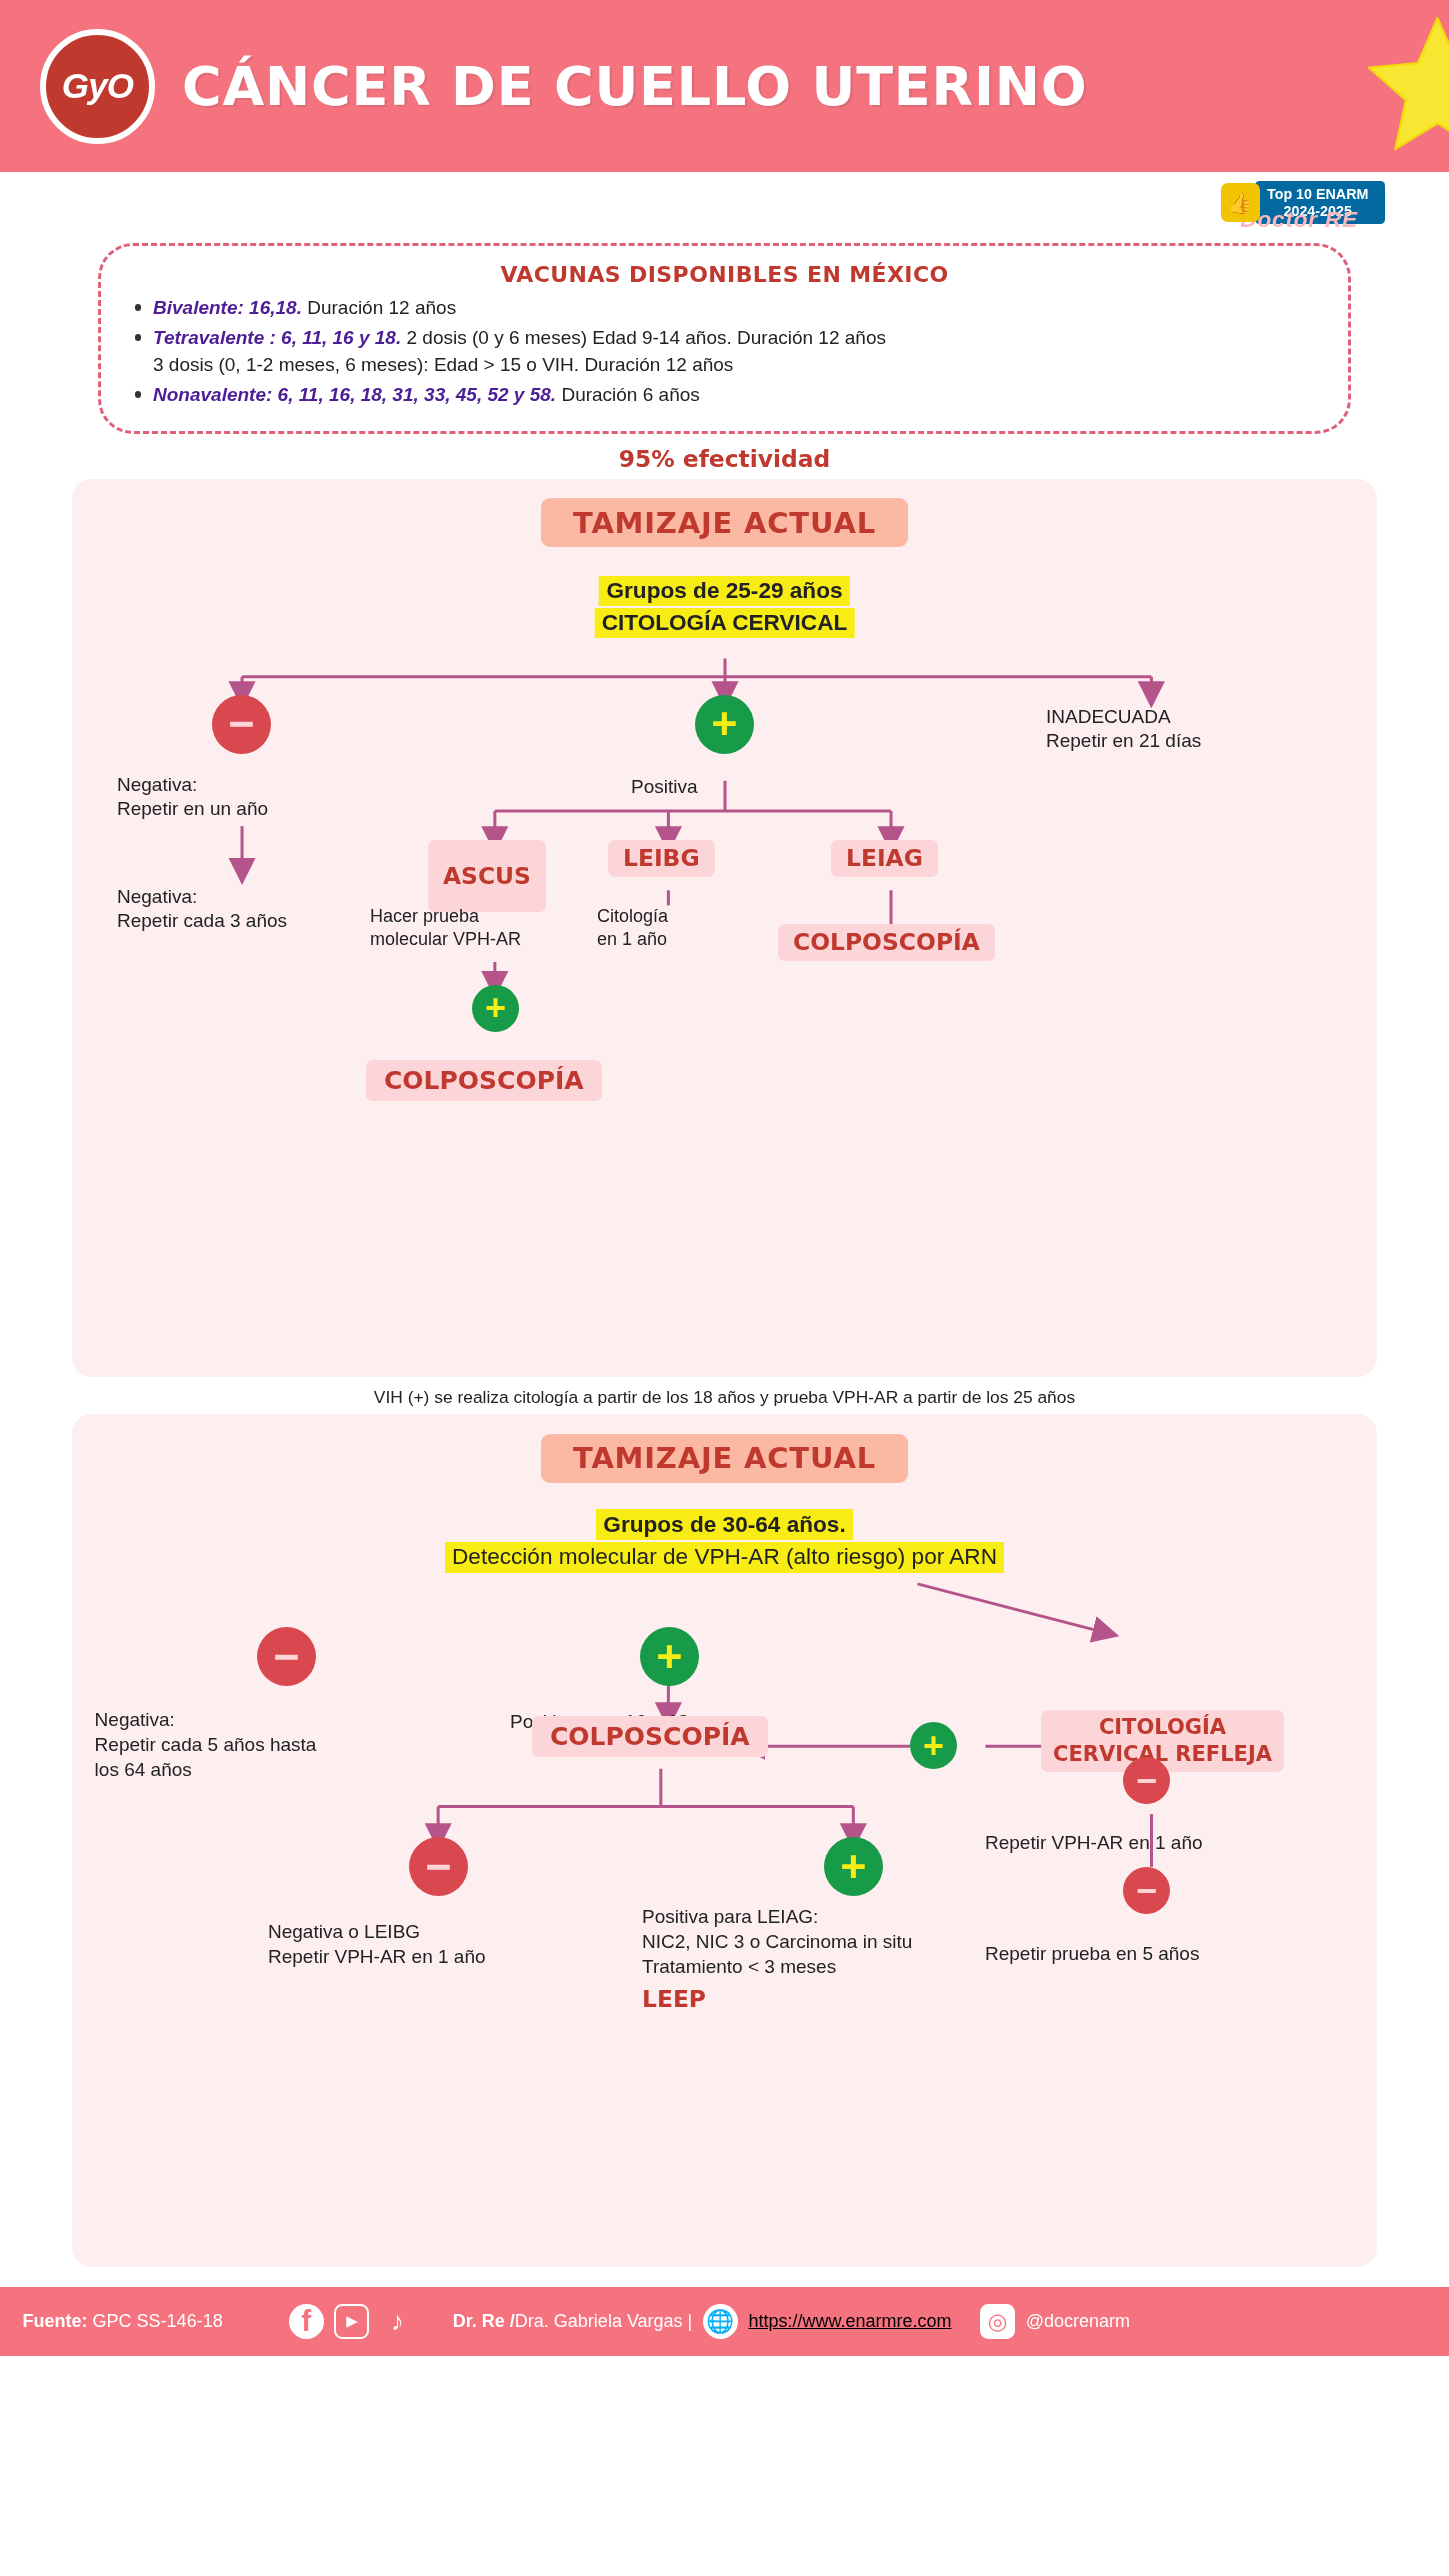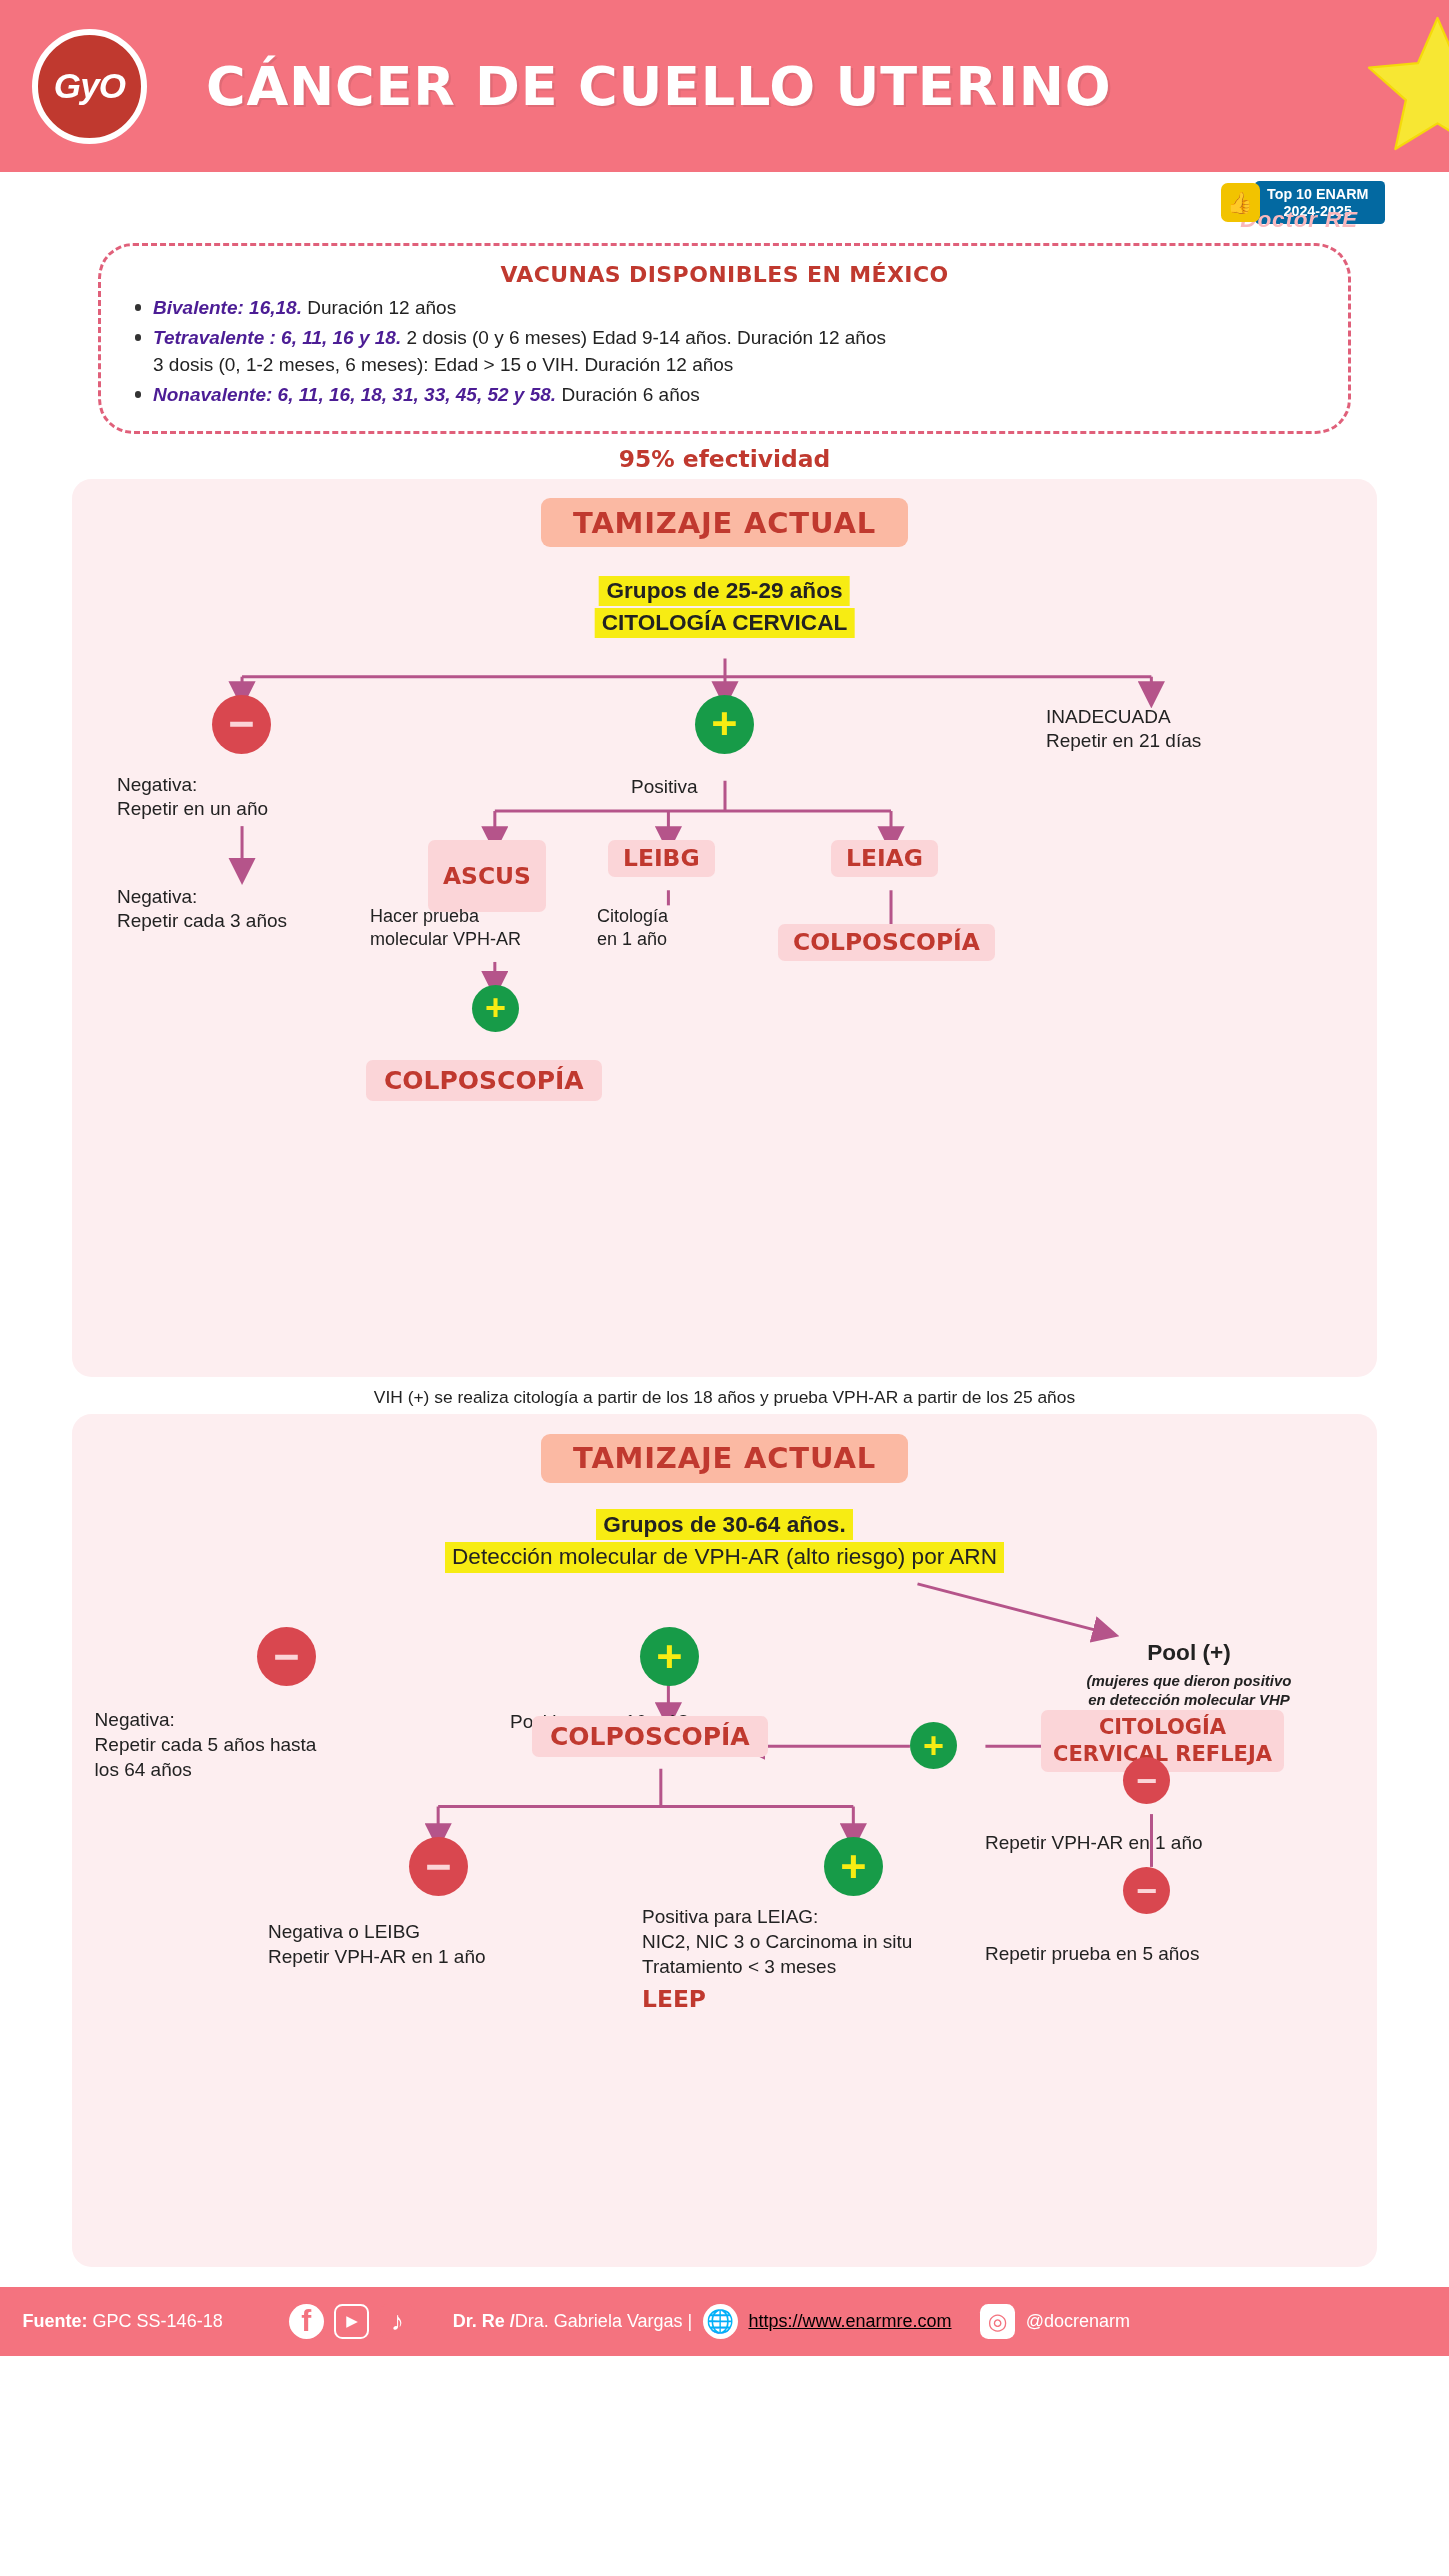--- a/index.html
+++ b/index.html
@@ -11,23 +11,22 @@
     -webkit-font-smoothing: antialiased;
   }
 
   
   .header {
     position: relative;
     height: 172px;
     background: #f4737f;
     display: flex;
     align-items: center;
-    padding-left: 32px;
+    padding-left: 40px;
     overflow: hidden;
-    gap: 32px;
   }
   .logo-circle {
     width: 115px; height: 115px;
     border-radius: 50%;
     background: #c0392f;
     border: 6px solid #ffffff;
     display: flex; align-items: center; justify-content: center;
     flex: 0 0 auto;
   }
   .logo-circle span {
@@ -400,28 +399,20 @@
     <div>Negativa:</div>
     <div>Repetir cada 5 años hasta</div>
     <div>los 64 años</div>
   </div>
 
   <div class="abs" style="left:568px; top:213px;">
     <div class="circle-badge cb-pos">+</div>
   </div>
   <div class="abs ctext" style="left:438px; top:296px; width:317px;">Positiva para  16 o 18</div>
 
-  <div class="abs" style="left:966px; top:226px; width:302px; text-align:center;">
-    <div style="font-size:22.6px; font-weight:bold;">Pool (+)</div>
-    <div style="font-size:15px; font-style:italic; font-weight:bold; line-height:1.28; margin-top:4.5px;">
-      <div>(mujeres que dieron positivo</div>
-      <div>en detección molecular VHP</div>
-      <div>pero no para tipo 16 o 18)</div>
-    </div>
-  </div>
 
   <div class="abs" style="left:460px; top:302px;">
     <span class="pill" style="font-size:25px; padding:6px 18px;">COLPOSCOPÍA</span>
   </div>
 
   <div class="abs" style="left:838px; top:308px;">
     <div class="circle-badge cb-pos cb-sm">+</div>
   </div>
 
   <div class="abs" style="left:966px; top:296px; width:249px; text-align:center;">

